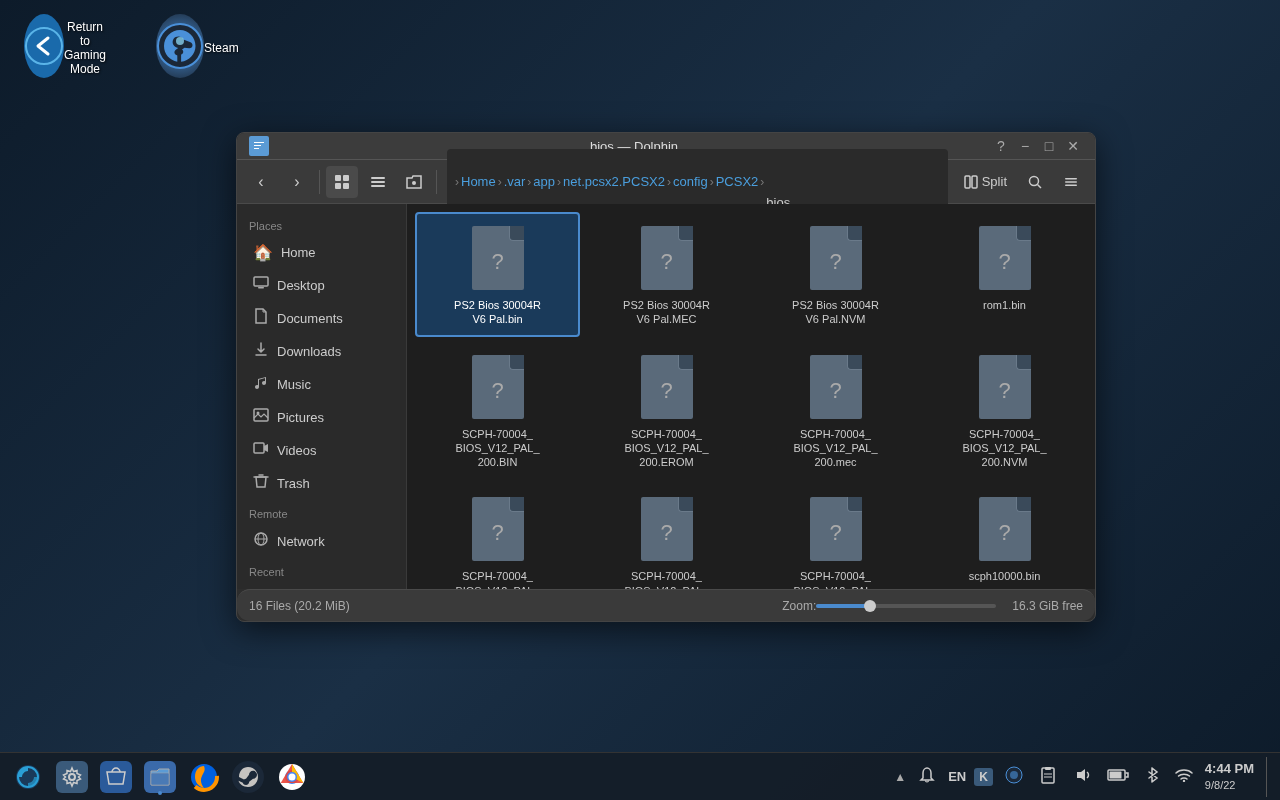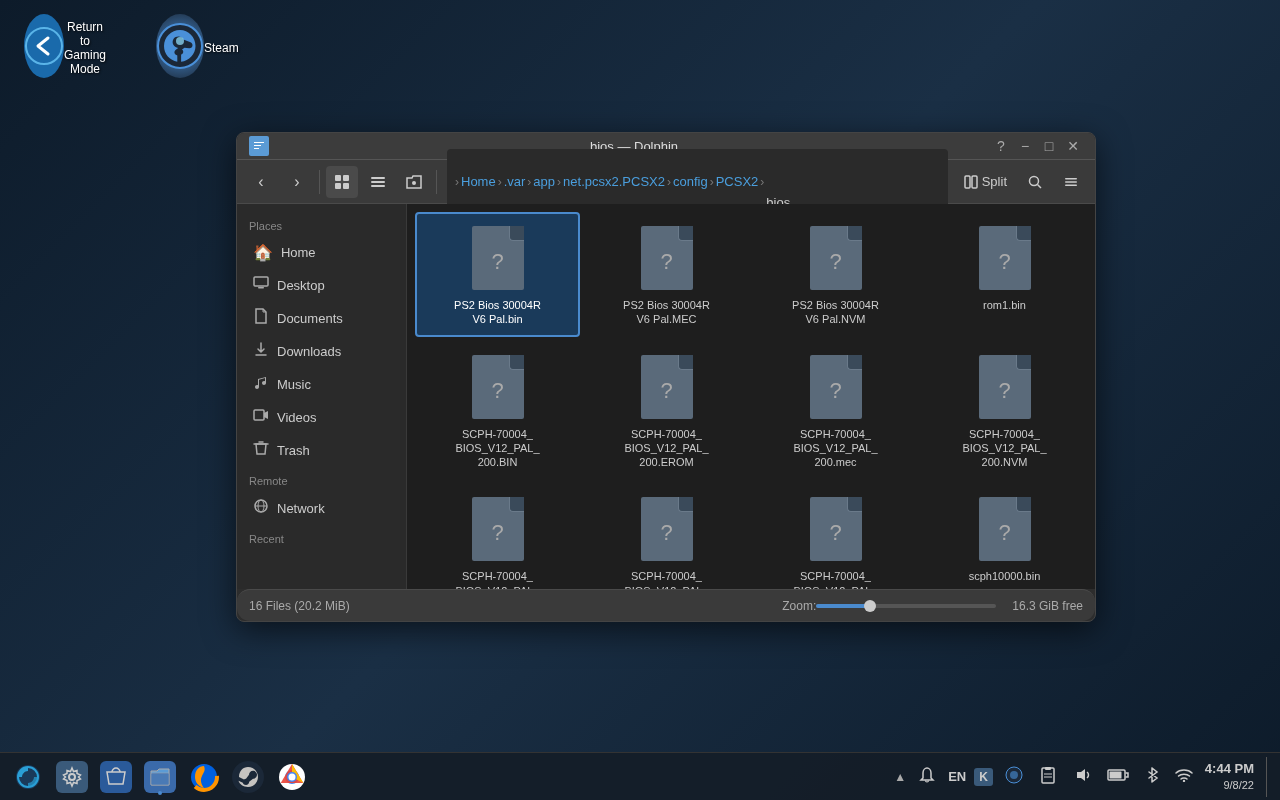--- a/index.html
+++ b/index.html
@@ -425,21 +425,21 @@
     }
     .taskbar-system-icon {
       color: #ccc;
       font-size: 16px;
       cursor: pointer;
       padding: 4px;
     }
     .taskbar-clock {
       color: #ccc;
       font-size: 13px;
-      text-align: right;
+      text-align: left;
       line-height: 1.3;
     }
     .taskbar-clock .time { font-weight: bold; }
     .taskbar-clock .date { font-size: 11px; }
     .taskbar-lang {
       color: #ccc;
       font-size: 13px;
       font-weight: bold;
     }
     .expand-arrow {
@@ -621,20 +621,30 @@
           <span class="sidebar-item-icon">
             <svg width="16" height="16" viewBox="0 0 16 16">
               <path d="M6 13 C6 14.1 5.1 15 4 15 C2.9 15 2 14.1 2 13 C2 11.9 2.9 11 4 11 C4.4 11 4.7 11.1 5 11.3 L5 5 L13 3 L13 9 C13 10.1 12.1 11 11 11 C9.9 11 9 10.1 9 9 C9 7.9 9.9 7 11 7 C11.4 7 11.7 7.1 12 7.3 L12 4 L6 5.7 Z" fill="#aaa"></path>
             </svg>
           </span>
           <span>Music</span>
         </div>
         <div class="sidebar-item">
           <span class="sidebar-item-icon">
             <svg width="16" height="16" viewBox="0 0 16 16">
+              <rect x="1" y="2" width="14" height="12" rx="1" fill="none" stroke="#aaa" stroke-width="1.5"></rect>
+              <circle cx="5" cy="6" r="1.5" fill="#aaa"></circle>
+              <path d="M1 11 L5 7 L8 10 L11 7 L15 11" fill="none" stroke="#aaa" stroke-width="1.2"></path>
+            </svg>
+          </span>
+          <span>Pictures</span>
+        </div>
+        <div class="sidebar-item">
+          <span class="sidebar-item-icon">
+            <svg width="16" height="16" viewBox="0 0 16 16">
               <rect x="1" y="3" width="10" height="10" rx="1" fill="none" stroke="#aaa" stroke-width="1.5"></rect>
               <path d="M11 6 L15 4 L15 12 L11 10 Z" fill="#aaa"></path>
             </svg>
           </span>
           <span>Videos</span>
         </div>
         <div class="sidebar-item">
           <span class="sidebar-item-icon">
             <svg width="16" height="16" viewBox="0 0 16 16">
               <path d="M3 4 L13 4 L12 14 L4 14 Z" fill="none" stroke="#aaa" stroke-width="1.5"></path>

